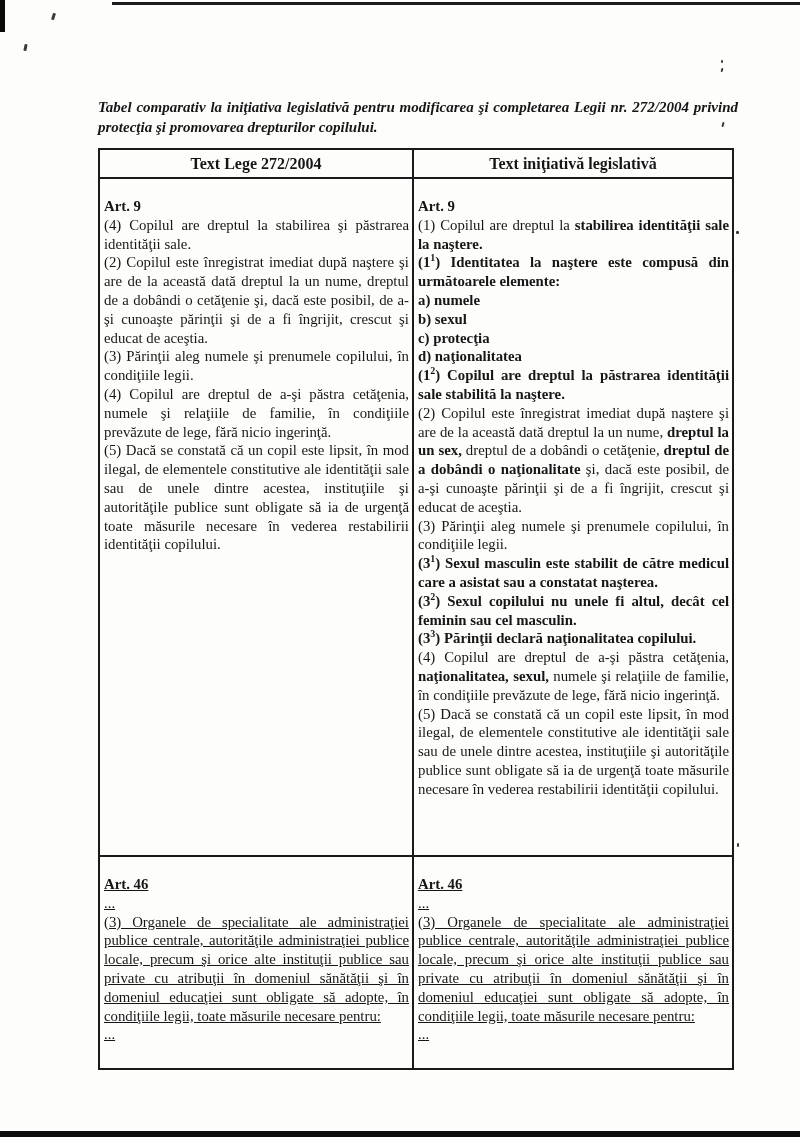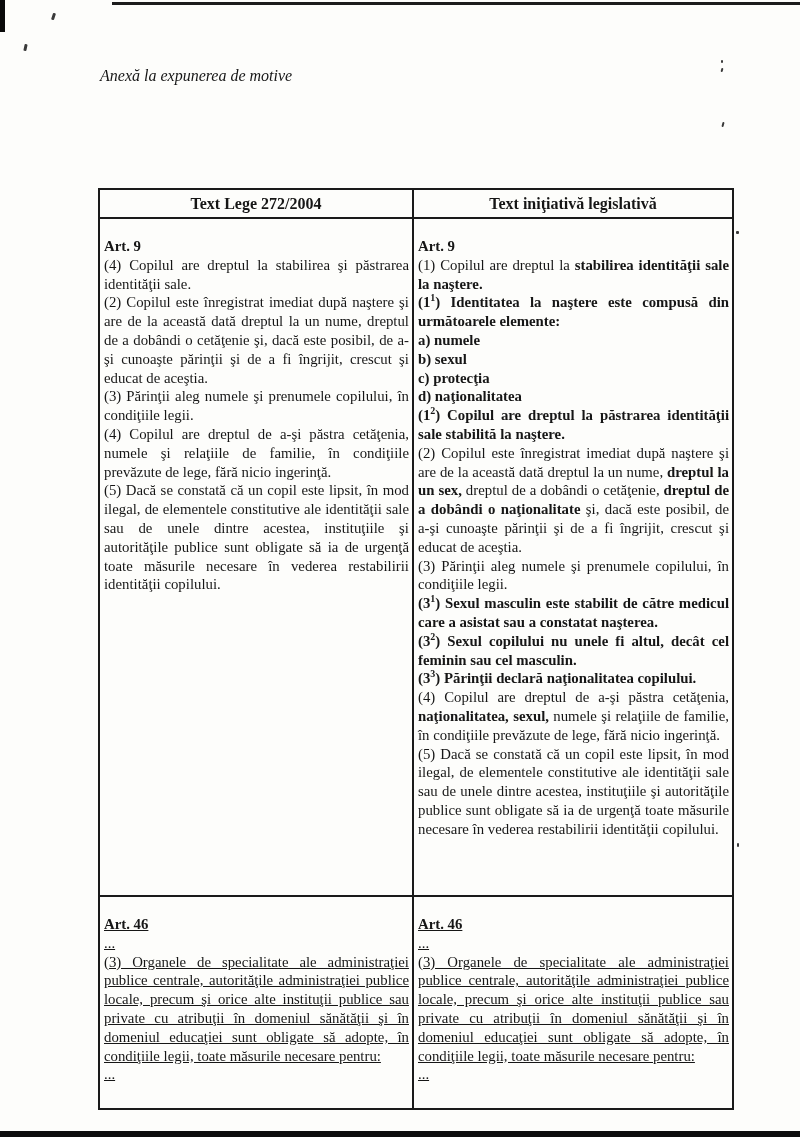--- a/index.html
+++ b/index.html
@@ -38,21 +38,20 @@
     text-align:justify;
   }
 
   table.cmp{
     position:absolute;left:98px;top:148px;width:636px;
     border-collapse:collapse;table-layout:fixed;
     background:#fdfdfb;
   }
   table.cmp, table.cmp th, table.cmp td{
     border:2px solid #1a1a1a;
-    margin-top:40px;
   }
   table.cmp th{
     height:25px;
     font-size:16px;font-weight:bold;text-align:center;
     padding:1px 2px;vertical-align:middle;
   }
   .col-left{width:313px;}
   .col-right{width:319px;}
   table.cmp td{
     vertical-align:top;
@@ -76,22 +75,22 @@
   <span class="noise n1"></span>
   <span class="noise n2"></span>
   <span class="noise n3"></span>
   <span class="noise n4"></span>
   <span class="noise n5"></span>
   <span class="noise n6"></span>
   <span class="noise n7"></span>
   <span class="noise n8"></span>
   <span class="noise n9"></span>
 
-  <div class="annex">Anexă la expunerea de motive</div>
 
+  <div class="doc-title">Tabel comparativ la iniţiativa legislativă pentru modificarea şi completarea Legii nr. 272/2004 privind protecţia şi promovarea drepturilor copilului.</div>
 
   <table class="cmp">
     <colgroup>
       <col class="col-left">
       <col class="col-right">
     </colgroup>
     <thead>
       <tr>
         <th>Text Lege 272/2004</th>
         <th>Text  iniţiativă legislativă</th>

